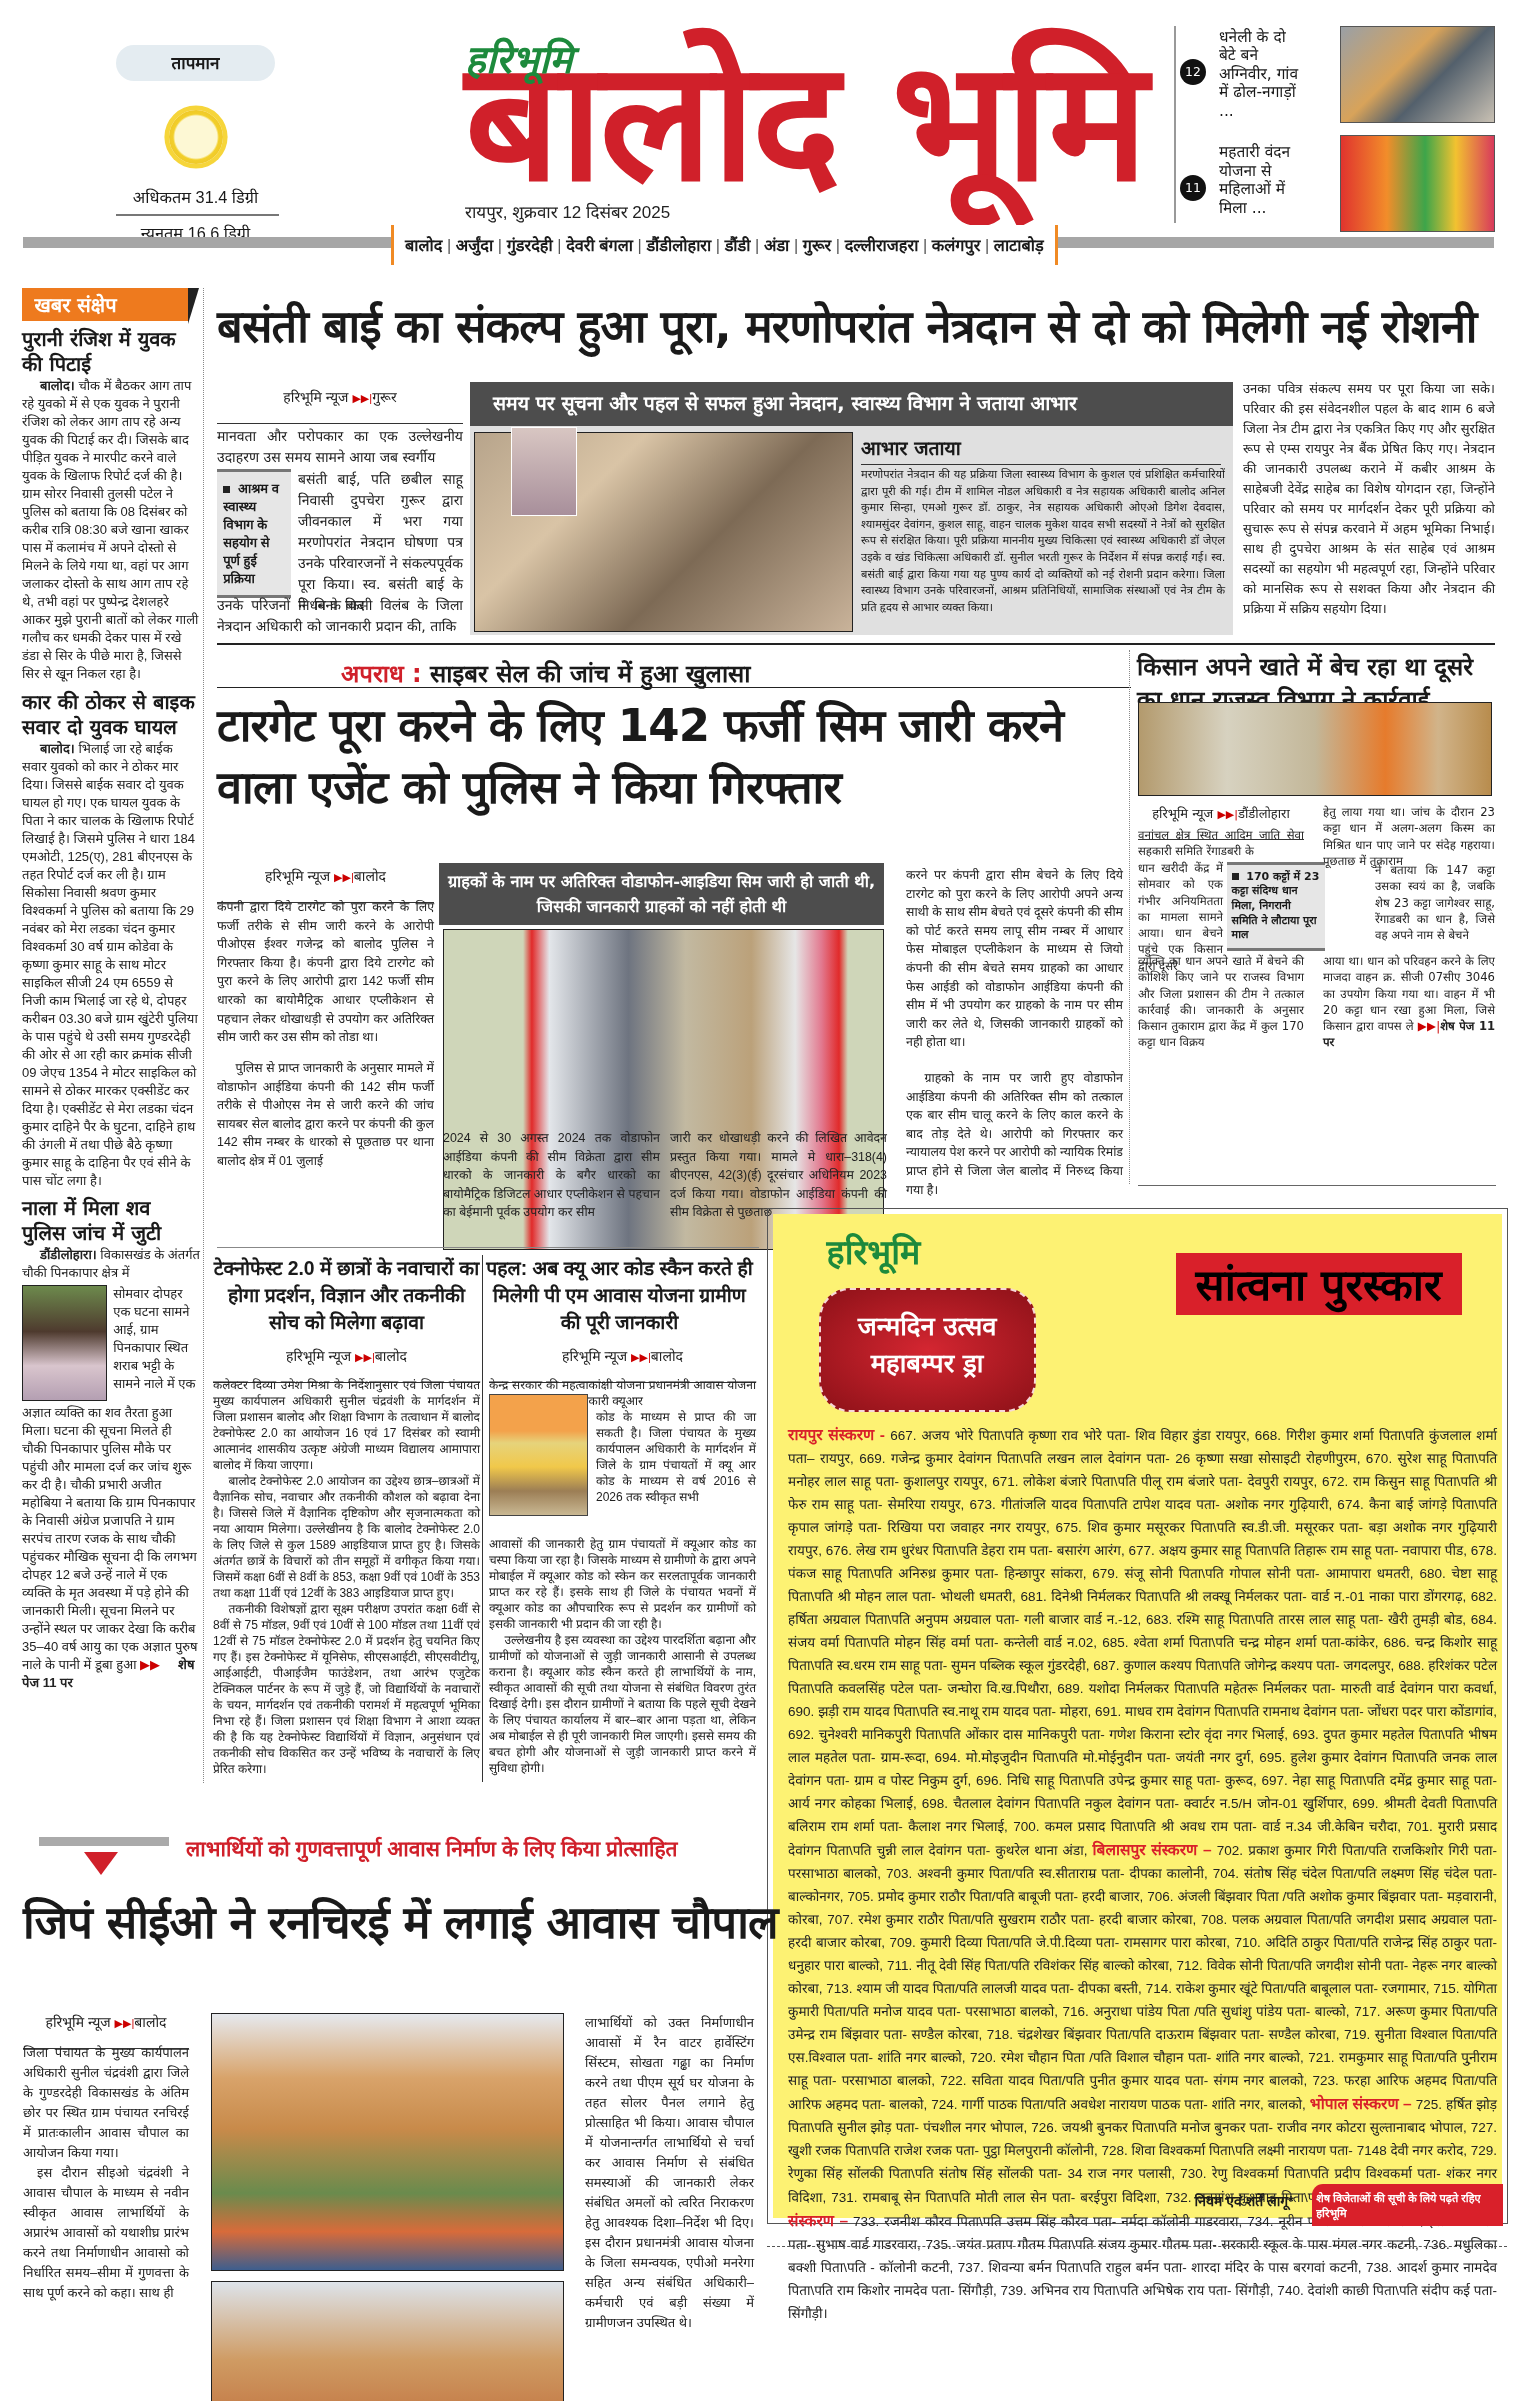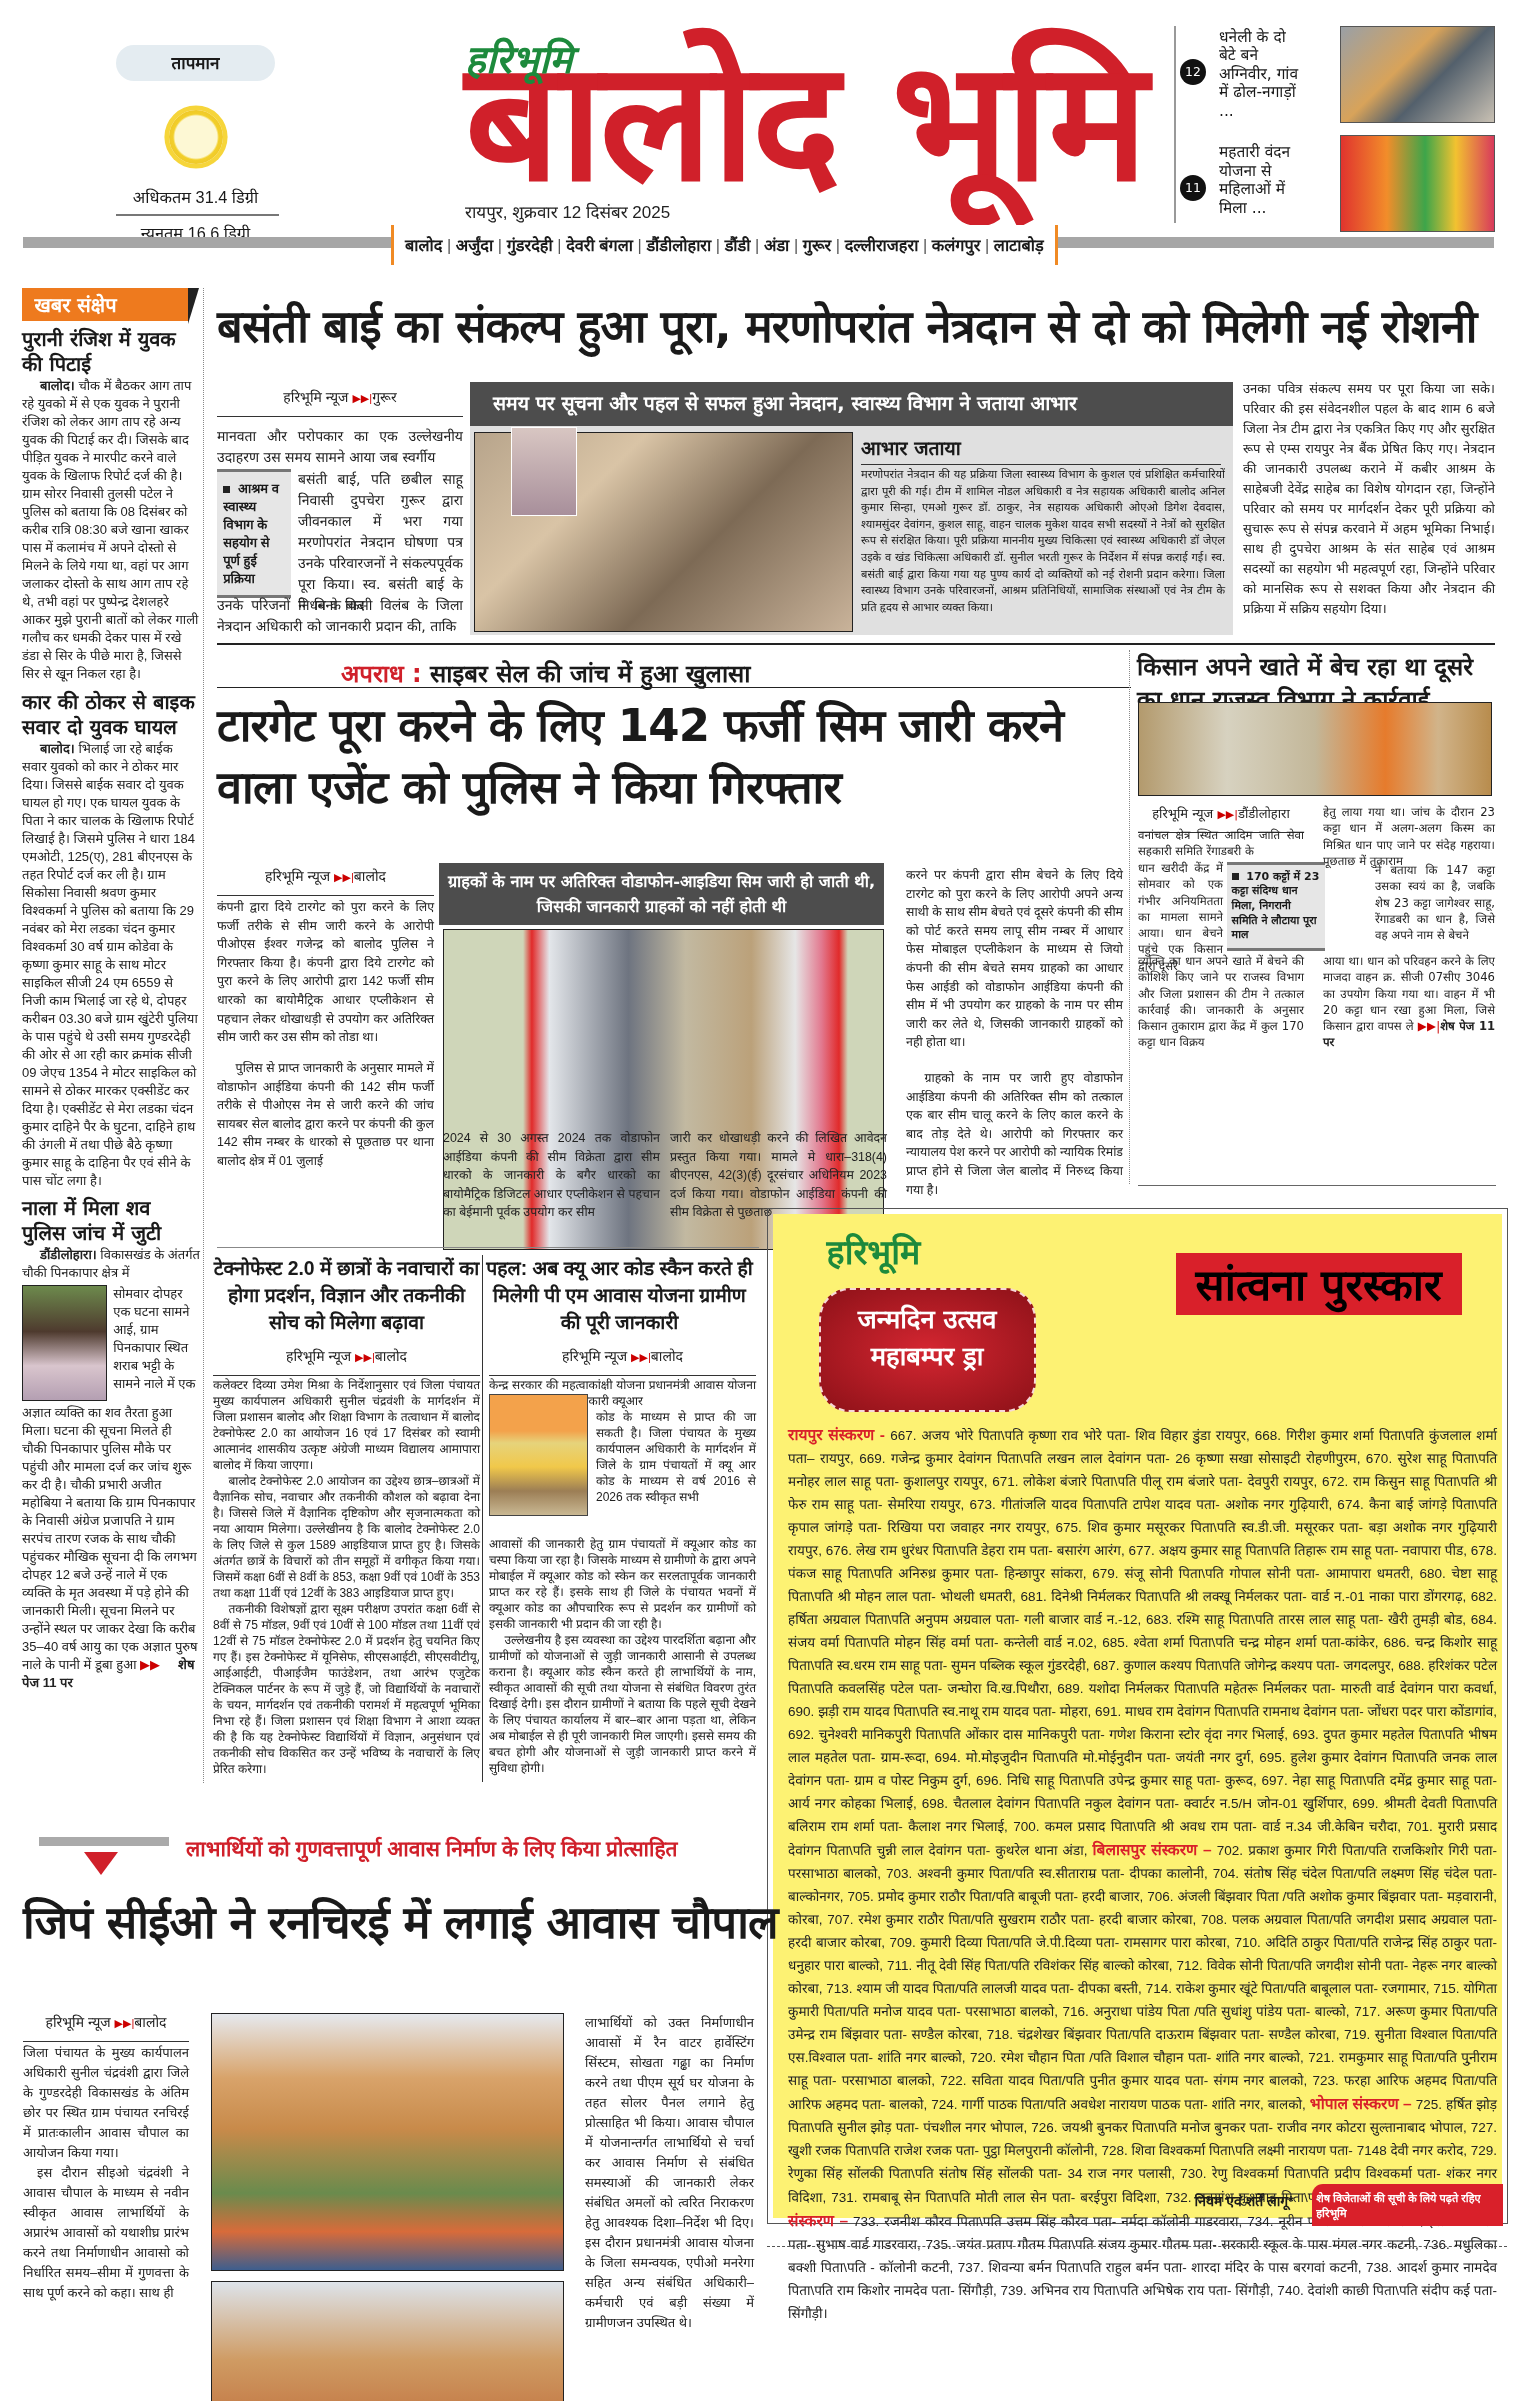--- a/index.html
+++ b/index.html
@@ -2,21 +2,21 @@
 <html style="font-size:12.4px"><head>
 <meta charset="utf-8">
 <style>
   * { box-sizing: border-box; margin: 0; padding: 0; }
   html, body { width: 1514px; background: #fff; }
   body { font-family: "DejaVu Sans", sans-serif; color: #1a1a1a; position: relative; height: 2401px; overflow: hidden; }
   .abs { position: absolute; }
   .txt { font-size: 14px; line-height: 21px; text-align: justify; color: #222; }
   .txt-sm { font-size: 12.4px; line-height: 18.6px; text-align: justify; color: #222; }
   .cond { font-family: "Liberation Sans", sans-serif; }
-  .hb-tag { font-size: 14px; text-align: center; color: #222; border-bottom: 1.5px solid #333; padding-bottom: 10px; margin-bottom: 6.2px; }
+  .hb-tag { font-size: 14px; text-align: center; color: #222; border-bottom: 1.5px solid #333; padding-bottom: 17px; margin-bottom: 6.2px; }
   .hb-tag .arr { color: #c00; font-size: 11px; }
   .photo { background: linear-gradient(135deg,#b7a48b 0%,#d9c4a6 30%,#7d6a55 60%,#c9b39a 100%); border: 1.5px solid #222; }
   .vrule { position: absolute; width: 0; border-left: 0.8px dotted #888; }
   .hrule { position: absolute; height: 0; border-top: 2.3px solid #222; }
 
   
   .weather-box { left: 116px; top: 45px; width: 159px; }
   .weather-label { background: #e4ecf1; border-radius: 20px; width: 159px; height: 36px; font-size: 17px; font-weight: bold; text-align: center; line-height: 36px; }
   .sun { width: 54px; height: 54px; margin: 29px auto 0; border-radius: 50%; background: radial-gradient(circle,#fdf8d4 55%,#f2cf2b 60%,#e8b820 100%); box-shadow: 0 0 0 4.6px #f6d53a; }
   .temp { text-align: center; font-size: 16.3px; margin-top: 22px; }
@@ -60,21 +60,21 @@
   .s2-photo { left: 443px; top: 929px; width: 441px; height: 321px; background: linear-gradient(90deg,#cfd6b9 0%,#cfd6b9 18%,#e12a2a 20%,#e3e6ea 24%,#6e7480 42%,#c2b9a1 55%,#bba17a 70%,#e6e6e6 80%,#e2798f 86%,#e12a2a 90%,#cfd6b9 92%); }
 
   
   .s3-head { left: 1137px; top: 651px; width: 364px; font-size: 24px; line-height: 33px; font-weight: bold; }
   .s3-photo { left: 1138px; top: 702px; width: 354px; height: 94px; background: linear-gradient(90deg,#b39a6d,#d7d2c0 25%,#c3b799 50%,#e67b2c 70%,#d1b48a 85%,#b88c4d); }
 
   
   .ad { left: 767px; top: 1208px; width: 741px; height: 1016px; border: 1.5px solid #555; }
   .ad-inner { position: absolute; left: 4.6px; top: 4.6px; right: 4.6px; bottom: 4.6px; background: #fdf273; }
   .ad-logo { left: 54px; top: 14px; font-size: 34px; font-weight: bold; color: #1d8a3c; }
-  .ad-badge { left: 46px; top: 74px; width: 217px; height: 124px; background: radial-gradient(ellipse,#d42631,#8d1118); border-radius: 31px; color: #fff; font-size: 25.6px; font-weight: bold; text-align: center; line-height: 37px; padding-top: 11px; border: 2.3px dashed #f7d8d8; }
+  .ad-badge { left: 46px; top: 74px; width: 217px; height: 124px; background: radial-gradient(ellipse,#d42631,#8d1118); border-radius: 31px; color: #fff; font-size: 25.6px; font-weight: bold; text-align: center; line-height: 37px; padding-top: 18px; border: 2.3px dashed #f7d8d8; }
   .ad-title1 { left: 403px; top: 39px; font-size: 43px; font-weight: bold; color: #000000; background: #d9202a; padding: 1.5px 20px; }
   .ad-title2 { left: 418px; top: 105px; font-size: 45px; font-weight: bold; color: #d9202a; }
   .ad-list { left: 15.5px; top: 209px; width: 709px; font-size: 13.5px; line-height: 23px; text-align: justify; color: #222; }
   .ad-list .ed { color: #d9202a; font-weight: bold; font-size: 15.5px; }
   .ad-foot-terms { left: 422px; top: 977px; font-size: 14px; font-weight: bold; }
   .ad-foot-red { left: 539px; top: 970px; width: 191px; font-size: 11px; font-weight: bold; color: #fff; background: #d9202a; padding: 6.2px 4.6px; border-radius: 11px 0 0 0; }
 
   
   .s4-head { left: 213px; top: 1255px; width: 267px; font-size: 19.4px; line-height: 27px; font-weight: bold; text-align: center; }
   .s5-head { left: 486px; top: 1255px; width: 267px; font-size: 19.4px; line-height: 27px; font-weight: bold; text-align: center; }

